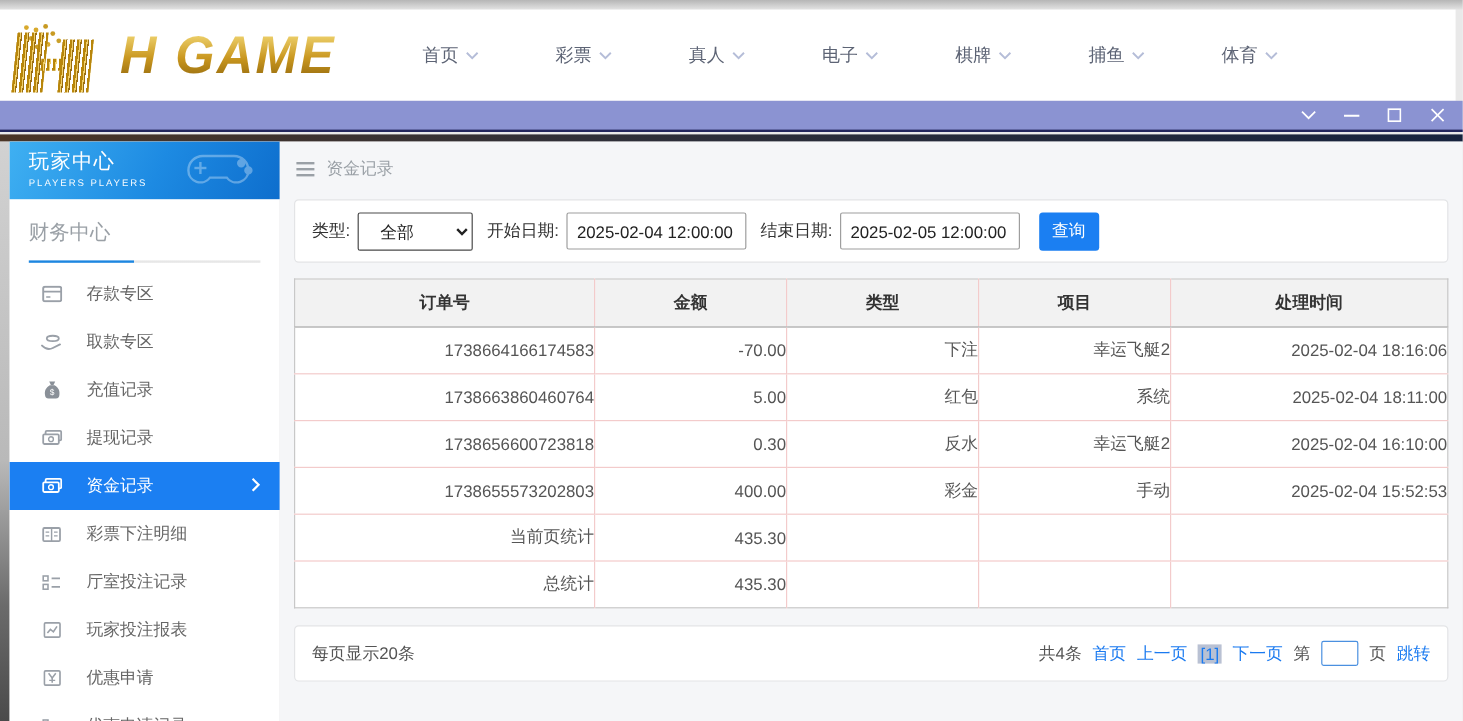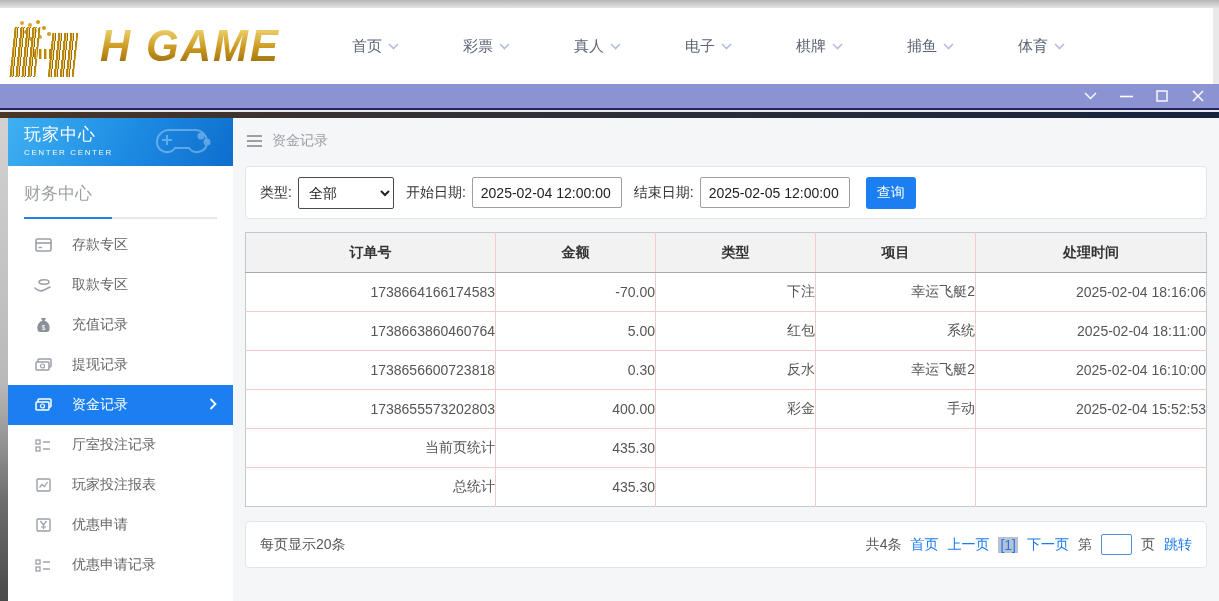--- a/index.html
+++ b/index.html
@@ -74,21 +74,21 @@
   .breadcrumb { display:flex; align-items:center; gap:10px; color:#9aa0a6; font-size:14px;
     margin:14px 0 0 14px; }
   .burger { width:15px; }
   .burger div { height:2px; background:#9aa0a6; margin:3px 0; }
   .panel { background:#fff; border:1px solid #e3e4e6; border-radius:4px; margin:0 12px; }
 
   .filter-panel { margin-top:16px; height:53px; display:flex; align-items:center;
     padding:0 14px; font-size:14px; color:#333; }
   .filter-label { margin-right:6px; }
   .type-select { width:96px; height:32px; border:1px solid #4a4a4a; border-radius:2px;
-    font-size:14px; padding-left:6px; color:#222; background:#fff;
+    font-size:14px; padding-left:14px; color:#222; background:#fff;
     font-family:"Liberation Sans","DejaVu Sans",sans-serif; margin-right:12px; }
   .date-input { width:150px; height:31px; border:1px solid #9e9e9e; border-radius:2px;
     padding:0 8px; font-size:14px; color:#222; margin-right:12px;
     font-family:"Liberation Sans","DejaVu Sans",sans-serif; }
   .search-btn { background:#1b7ff2; color:#fff; border:none; border-radius:3px;
     width:50px; height:32px; font-size:14px; cursor:pointer; margin-left:4px;
     font-family:"Liberation Sans","DejaVu Sans",sans-serif; }
 
   .table-wrap { margin:13px 12px 0; }
   table { width:100%; border-collapse:collapse; background:#fff; font-size:14px; color:#555;
@@ -207,21 +207,21 @@
 </div>
 
 <div class="photo-strip"></div>
 <div class="desktop-strip"></div>
 
 <div class="window">
 
   <aside class="sidebar">
     <div class="sidebar-header">
       <div class="sidebar-title">玩家中心</div>
-      <div class="sidebar-subtitle">CENTER CENTER</div>
+      <div class="sidebar-subtitle">PLAYERS PLAYERS</div>
       <span class="gamepad-wm">
         <svg width="72" height="40" viewBox="0 0 72 40">
             <g fill="none" stroke="#eaf6ff" stroke-width="2">
               <path d="M18 8 h26 a12 12 0 0 1 12 12 a10 10 0 0 1 -18 6 h-14 a10 10 0 0 1 -18 -6 a12 12 0 0 1 12 -12z"></path>
               <circle cx="50" cy="14" r="2.5" fill="#eaf6ff"></circle>
               <circle cx="56" cy="20" r="2.5" fill="#eaf6ff"></circle>
               <line x1="16" y1="13" x2="16" y2="23"></line>
               <line x1="11" y1="18" x2="21" y2="18"></line>
             </g>
           </svg>
@@ -275,20 +275,33 @@
             <svg width="17" height="14" viewBox="0 0 17 14">
               <rect x="3" y="1" width="13" height="8" rx="1" fill="none" stroke="#ffffff" stroke-width="1.5"></rect>
               <rect x="1" y="4" width="13" height="8" rx="1" fill="#1b7ff2" stroke="#ffffff" stroke-width="1.5"></rect>
               <circle cx="7.5" cy="8" r="2" fill="none" stroke="#ffffff" stroke-width="1.2"></circle>
             </svg>
           </span>
         <span>资金记录</span>
         <span class="sel-arrow"><svg width="8" height="12" viewBox="0 0 8 12">
               <polyline points="1.5,1 6.5,6 1.5,11" fill="none" stroke="#fff" stroke-width="1.8"></polyline>
             </svg></span>
+      </div>
+      <div class="sidebar-item">
+        <span class="mi">
+            <svg width="16" height="13" viewBox="0 0 16 13">
+              <rect x="1" y="1" width="14" height="11" rx="1" fill="none" stroke="#9aa0a8" stroke-width="1.5"></rect>
+              <line x1="8" y1="1" x2="8" y2="12" stroke="#9aa0a8" stroke-width="1.2"></line>
+              <line x1="3" y1="4.5" x2="6" y2="4.5" stroke="#9aa0a8" stroke-width="1.1"></line>
+              <line x1="10" y1="4.5" x2="13" y2="4.5" stroke="#9aa0a8" stroke-width="1.1"></line>
+              <line x1="3" y1="7.5" x2="6" y2="7.5" stroke="#9aa0a8" stroke-width="1.1"></line>
+              <line x1="10" y1="7.5" x2="13" y2="7.5" stroke="#9aa0a8" stroke-width="1.1"></line>
+            </svg>
+          </span>
+        <span>彩票下注明细</span>
       </div>
       <div class="sidebar-item">
         <span class="mi">
             <svg width="16" height="13" viewBox="0 0 16 13">
               <rect x="1" y="1" width="4" height="4" fill="none" stroke="#9aa0a8" stroke-width="1.3"></rect>
               <line x1="8" y1="3" x2="15" y2="3" stroke="#9aa0a8" stroke-width="1.4"></line>
               <rect x="1" y="8" width="4" height="4" fill="none" stroke="#9aa0a8" stroke-width="1.3"></rect>
               <line x1="8" y1="10" x2="15" y2="10" stroke="#9aa0a8" stroke-width="1.4"></line>
             </svg>
           </span>

